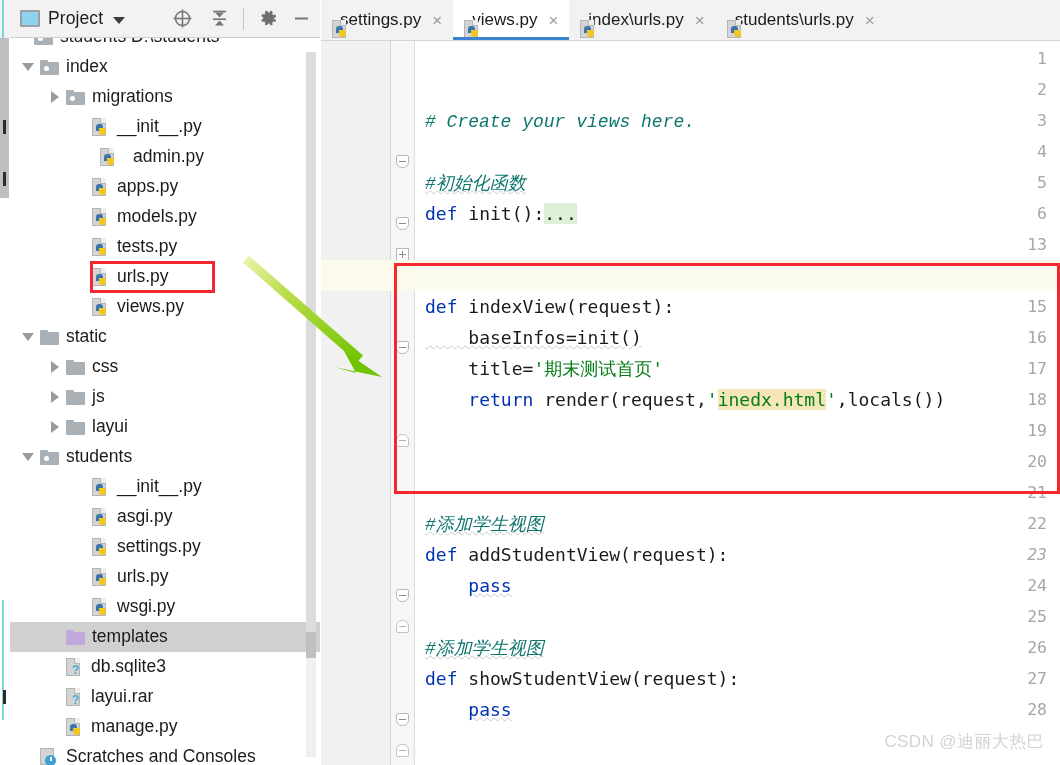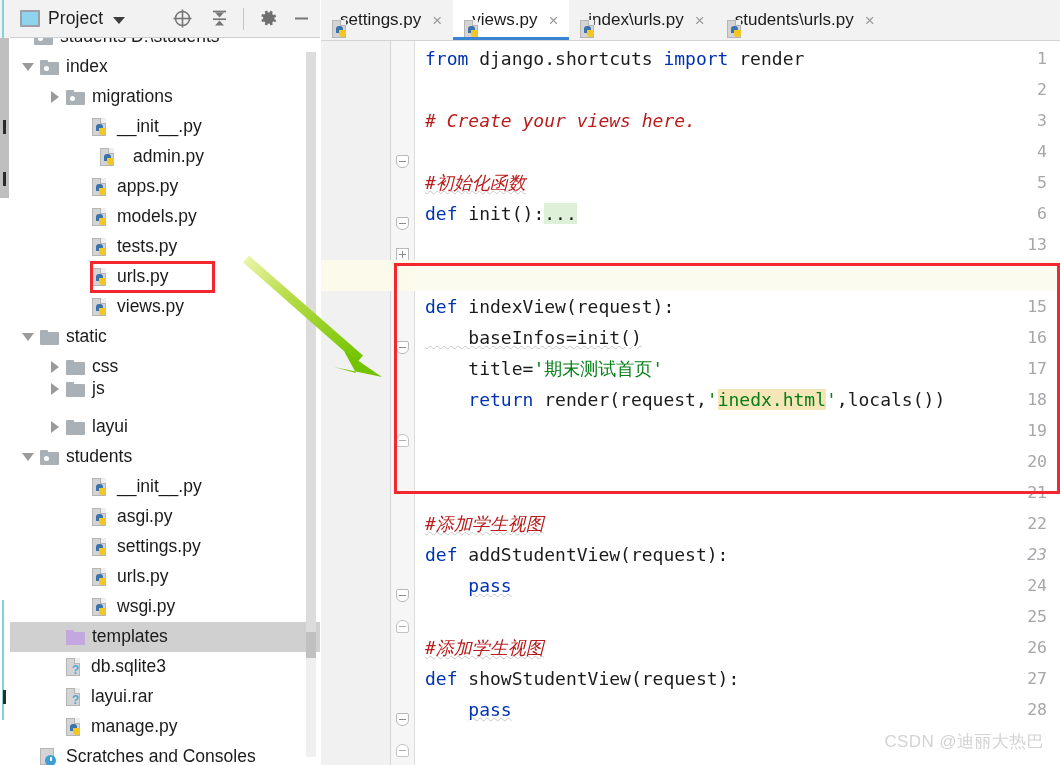--- a/index.html
+++ b/index.html
@@ -214,21 +214,21 @@
     position: absolute; right: 13px; width: 50px; text-align: right;
     font-family: "DejaVu Sans Mono", monospace; font-size: 16.5px; color: #a6a6ab;
     height: 31px; line-height: 31px;
   }
   .cline {
     position: absolute; left: 0; height: 31px; line-height: 31px;
     font-family: "DejaVu Sans Mono", monospace; font-size: 18px;
     white-space: pre; color: #1b1b1b;
   }
   .kw   { color: #0033b3; font-weight: 400; }
-  .cmt  { color: #b91c1c; font-style: italic; }
+  .cmt  { color: #0f766e; font-style: italic; font-family: Liberation Mono, monospace; }
   .str  { color: #067d17; }
   .plain{ color: #1b1b1b; }
   .hl-green { background: #dff0d8; }
   .hl-tan   { background: #f5e6b8; }
   .squig { text-decoration: underline; text-decoration-style: wavy; text-decoration-color: #c8c8c8; text-decoration-thickness:1px; }
   .gut-curline {
     position:absolute; left:0; width:94px; height:31px; background:#fcfbeb;
   }
 
   
@@ -453,21 +453,21 @@
             </span>
             <span class="lbl">static</span>
           </div>
           <div class="trow" style="top: 300px; position: absolute; left: 0px; width: 310px; padding-left: 38px;">
             <span class="twist closed"></span>
             <span class="ico">
               <span class="folder-plain"></span>
             </span>
             <span class="lbl">css</span>
           </div>
-          <div class="trow" style="top: 322px; position: absolute; left: 0px; width: 310px; padding-left: 38px;">
+          <div class="trow" style="top: 330px; position: absolute; left: 0px; width: 310px; padding-left: 38px;">
             <span class="twist closed"></span>
             <span class="ico">
               <span class="folder-plain"></span>
             </span>
             <span class="lbl">js</span>
           </div>
           <div class="trow" style="top: 360px; position: absolute; left: 0px; width: 310px; padding-left: 38px;">
             <span class="twist closed"></span>
             <span class="ico">
               <span class="folder-plain"></span>
@@ -626,21 +626,20 @@
           <span><span class="pyfile"><span class="page"></span><span class="fold"></span><span class="snake-b"></span><span class="snake-y"></span></span></span>
           <span>students\urls.py</span>
           <span class="tab-close">×</span>
         </div>
       </div>
 
     <div class="code-wrap">
       <div class="gutter"></div>
       <div class="fold-col"></div>
       <div class="code-body" id="code-body">
-          <div class="cline" style="top: 2px; left: 10px;"><span class="kw">from </span><span class="plain">django.shortcuts </span><span class="kw">import </span><span class="plain">render</span></div>
           <div class="cline" style="top: 33px; left: 10px;"></div>
           <div class="cline" style="top: 64px; left: 10px;"><span class="cmt"># Create your views here.</span></div>
           <div class="cline" style="top: 95px; left: 10px;"></div>
           <div class="cline" style="top: 126px; left: 10px;"><span class="cmt squig">#初始化函数</span></div>
           <div class="cline" style="top: 157px; left: 10px;"><span class="kw">def </span><span class="plain">init():</span><span class="plain hl-green">...</span></div>
           <div class="cline" style="top: 188px; left: 10px;"></div>
           <div class="cline" style="top: 219px; left: 10px;"><span class="cmt squig">#首页视图</span><span style="display: inline-block; width: 2px; height: 20px; background: rgb(0, 0, 0); vertical-align: middle; margin-left: 1px;"></span></div>
           <div class="cline" style="top: 250px; left: 10px;"><span class="kw">def </span><span class="plain">indexView(request):</span></div>
           <div class="cline" style="top: 281px; left: 10px;"><span class="plain squig">    baseInfos=init()</span></div>
           <div class="cline" style="top: 312px; left: 10px;"><span class="plain">    title=</span><span class="str">'期末测试首页'</span></div>

